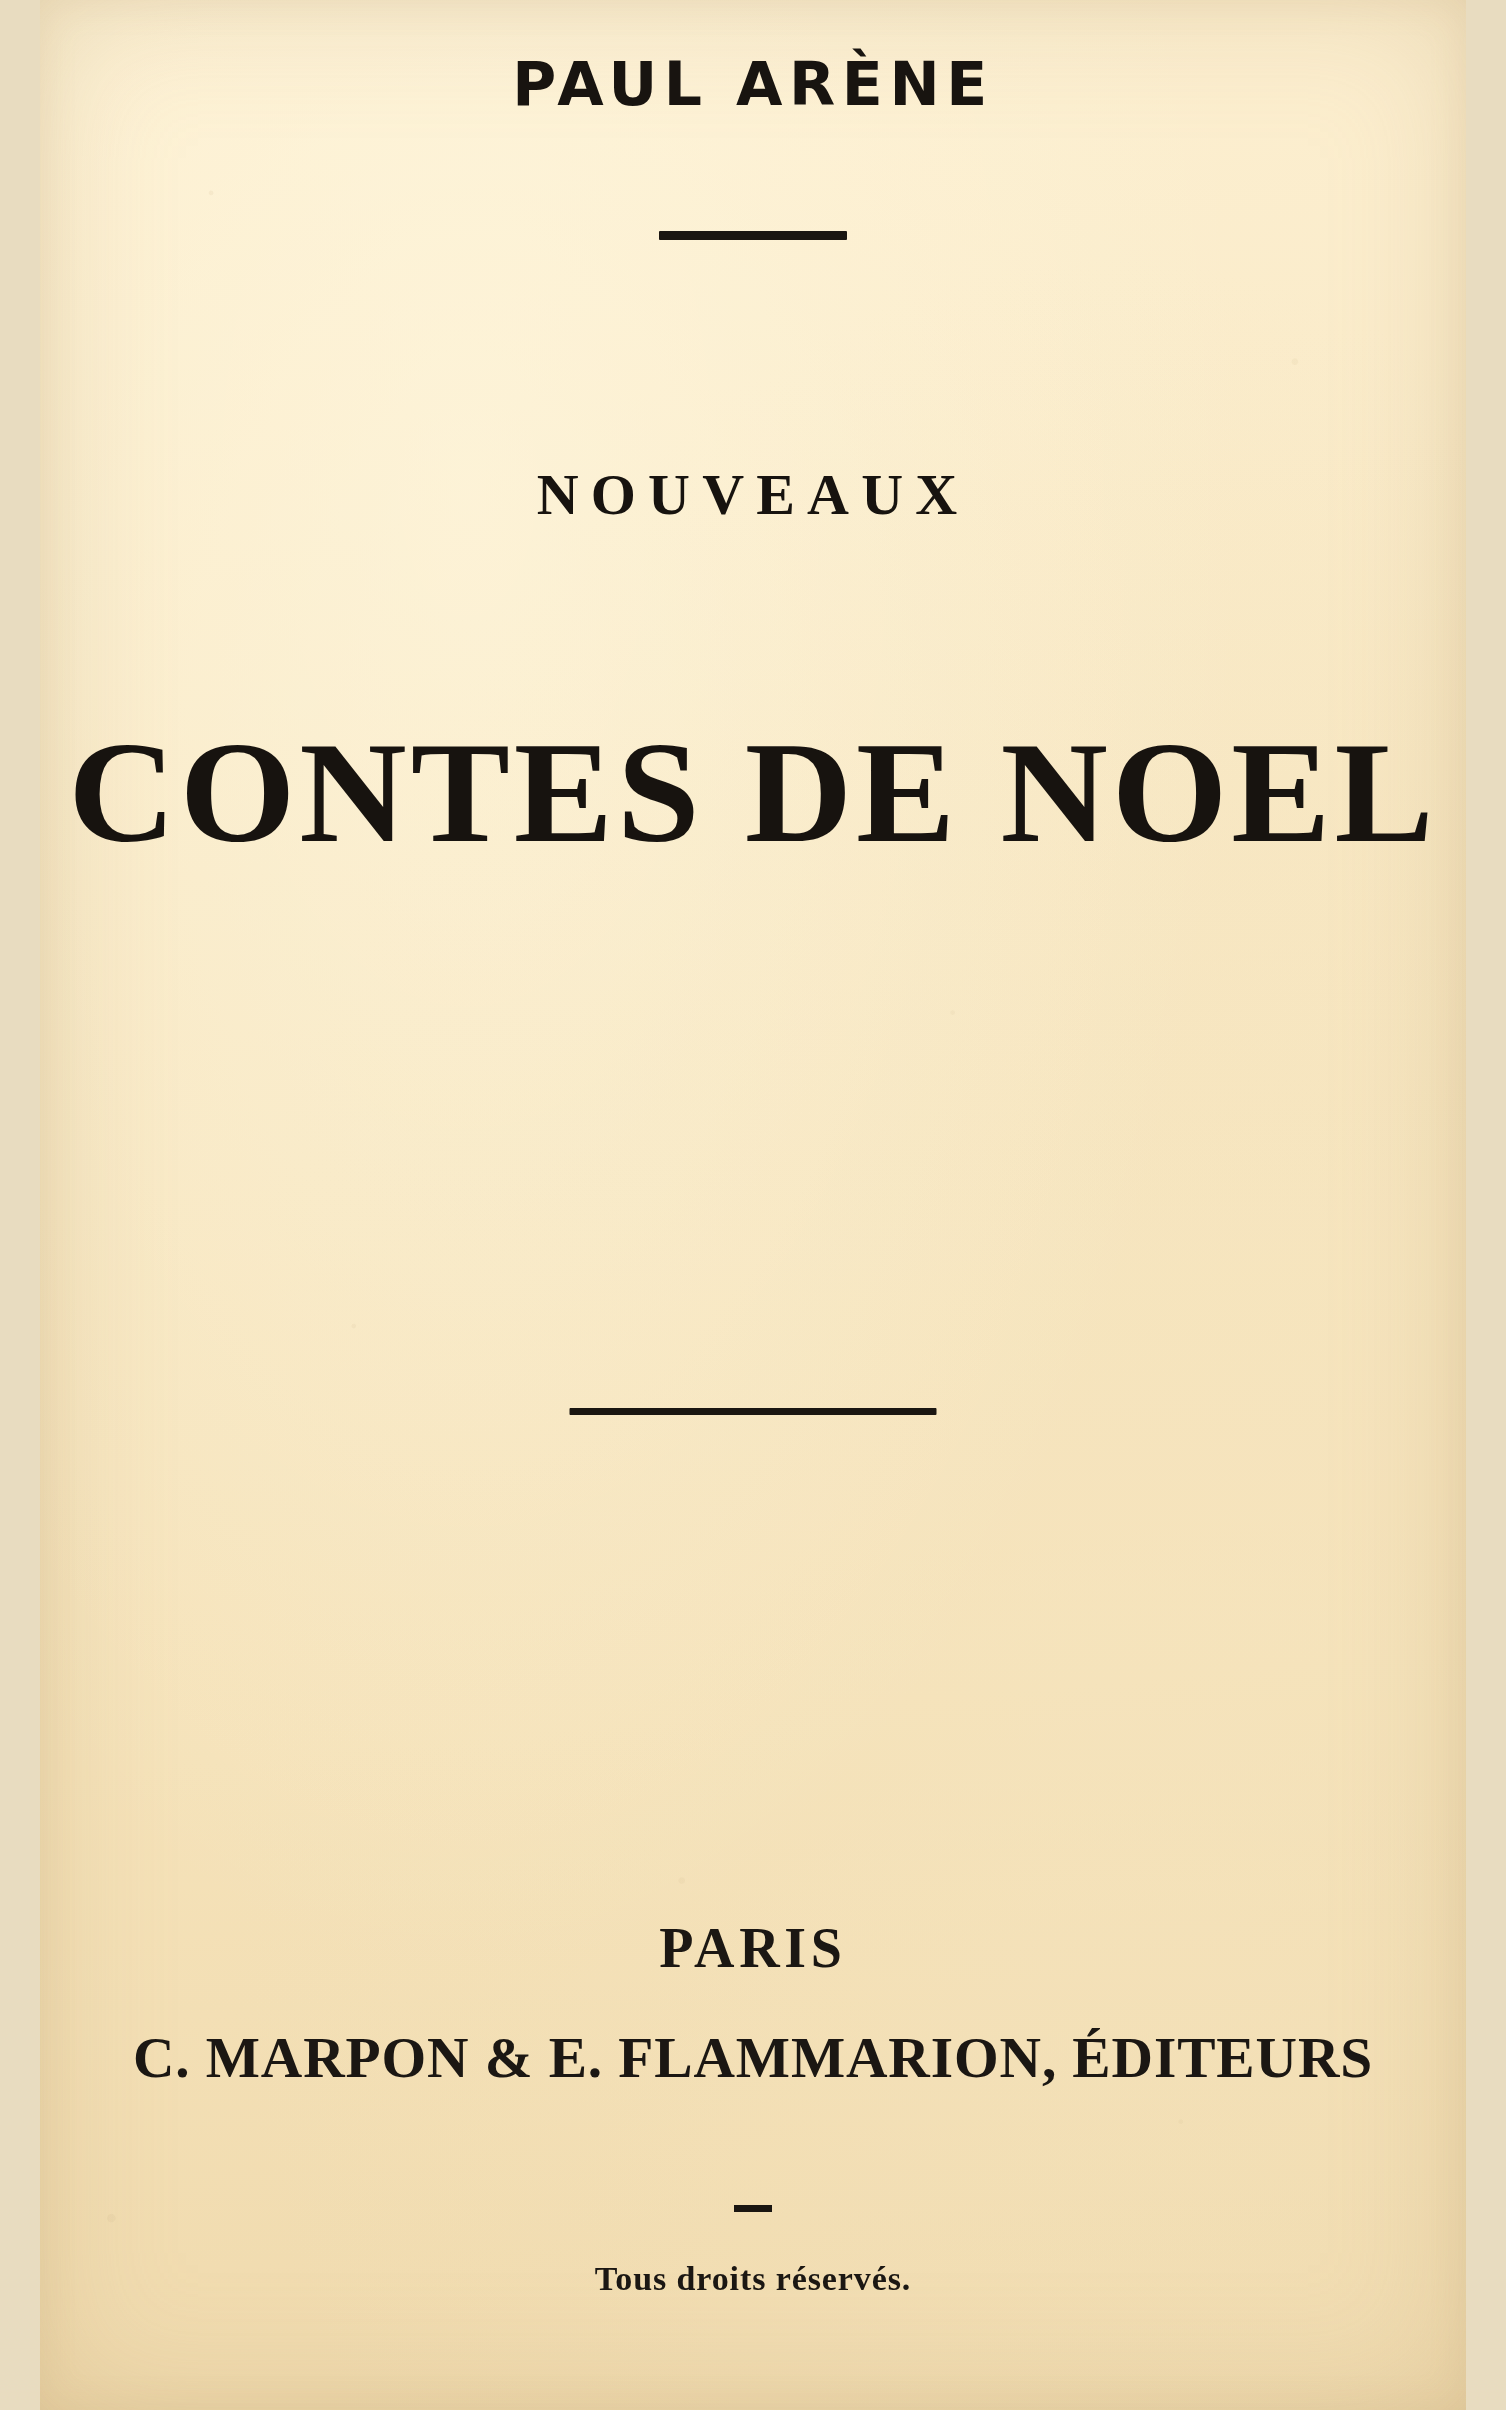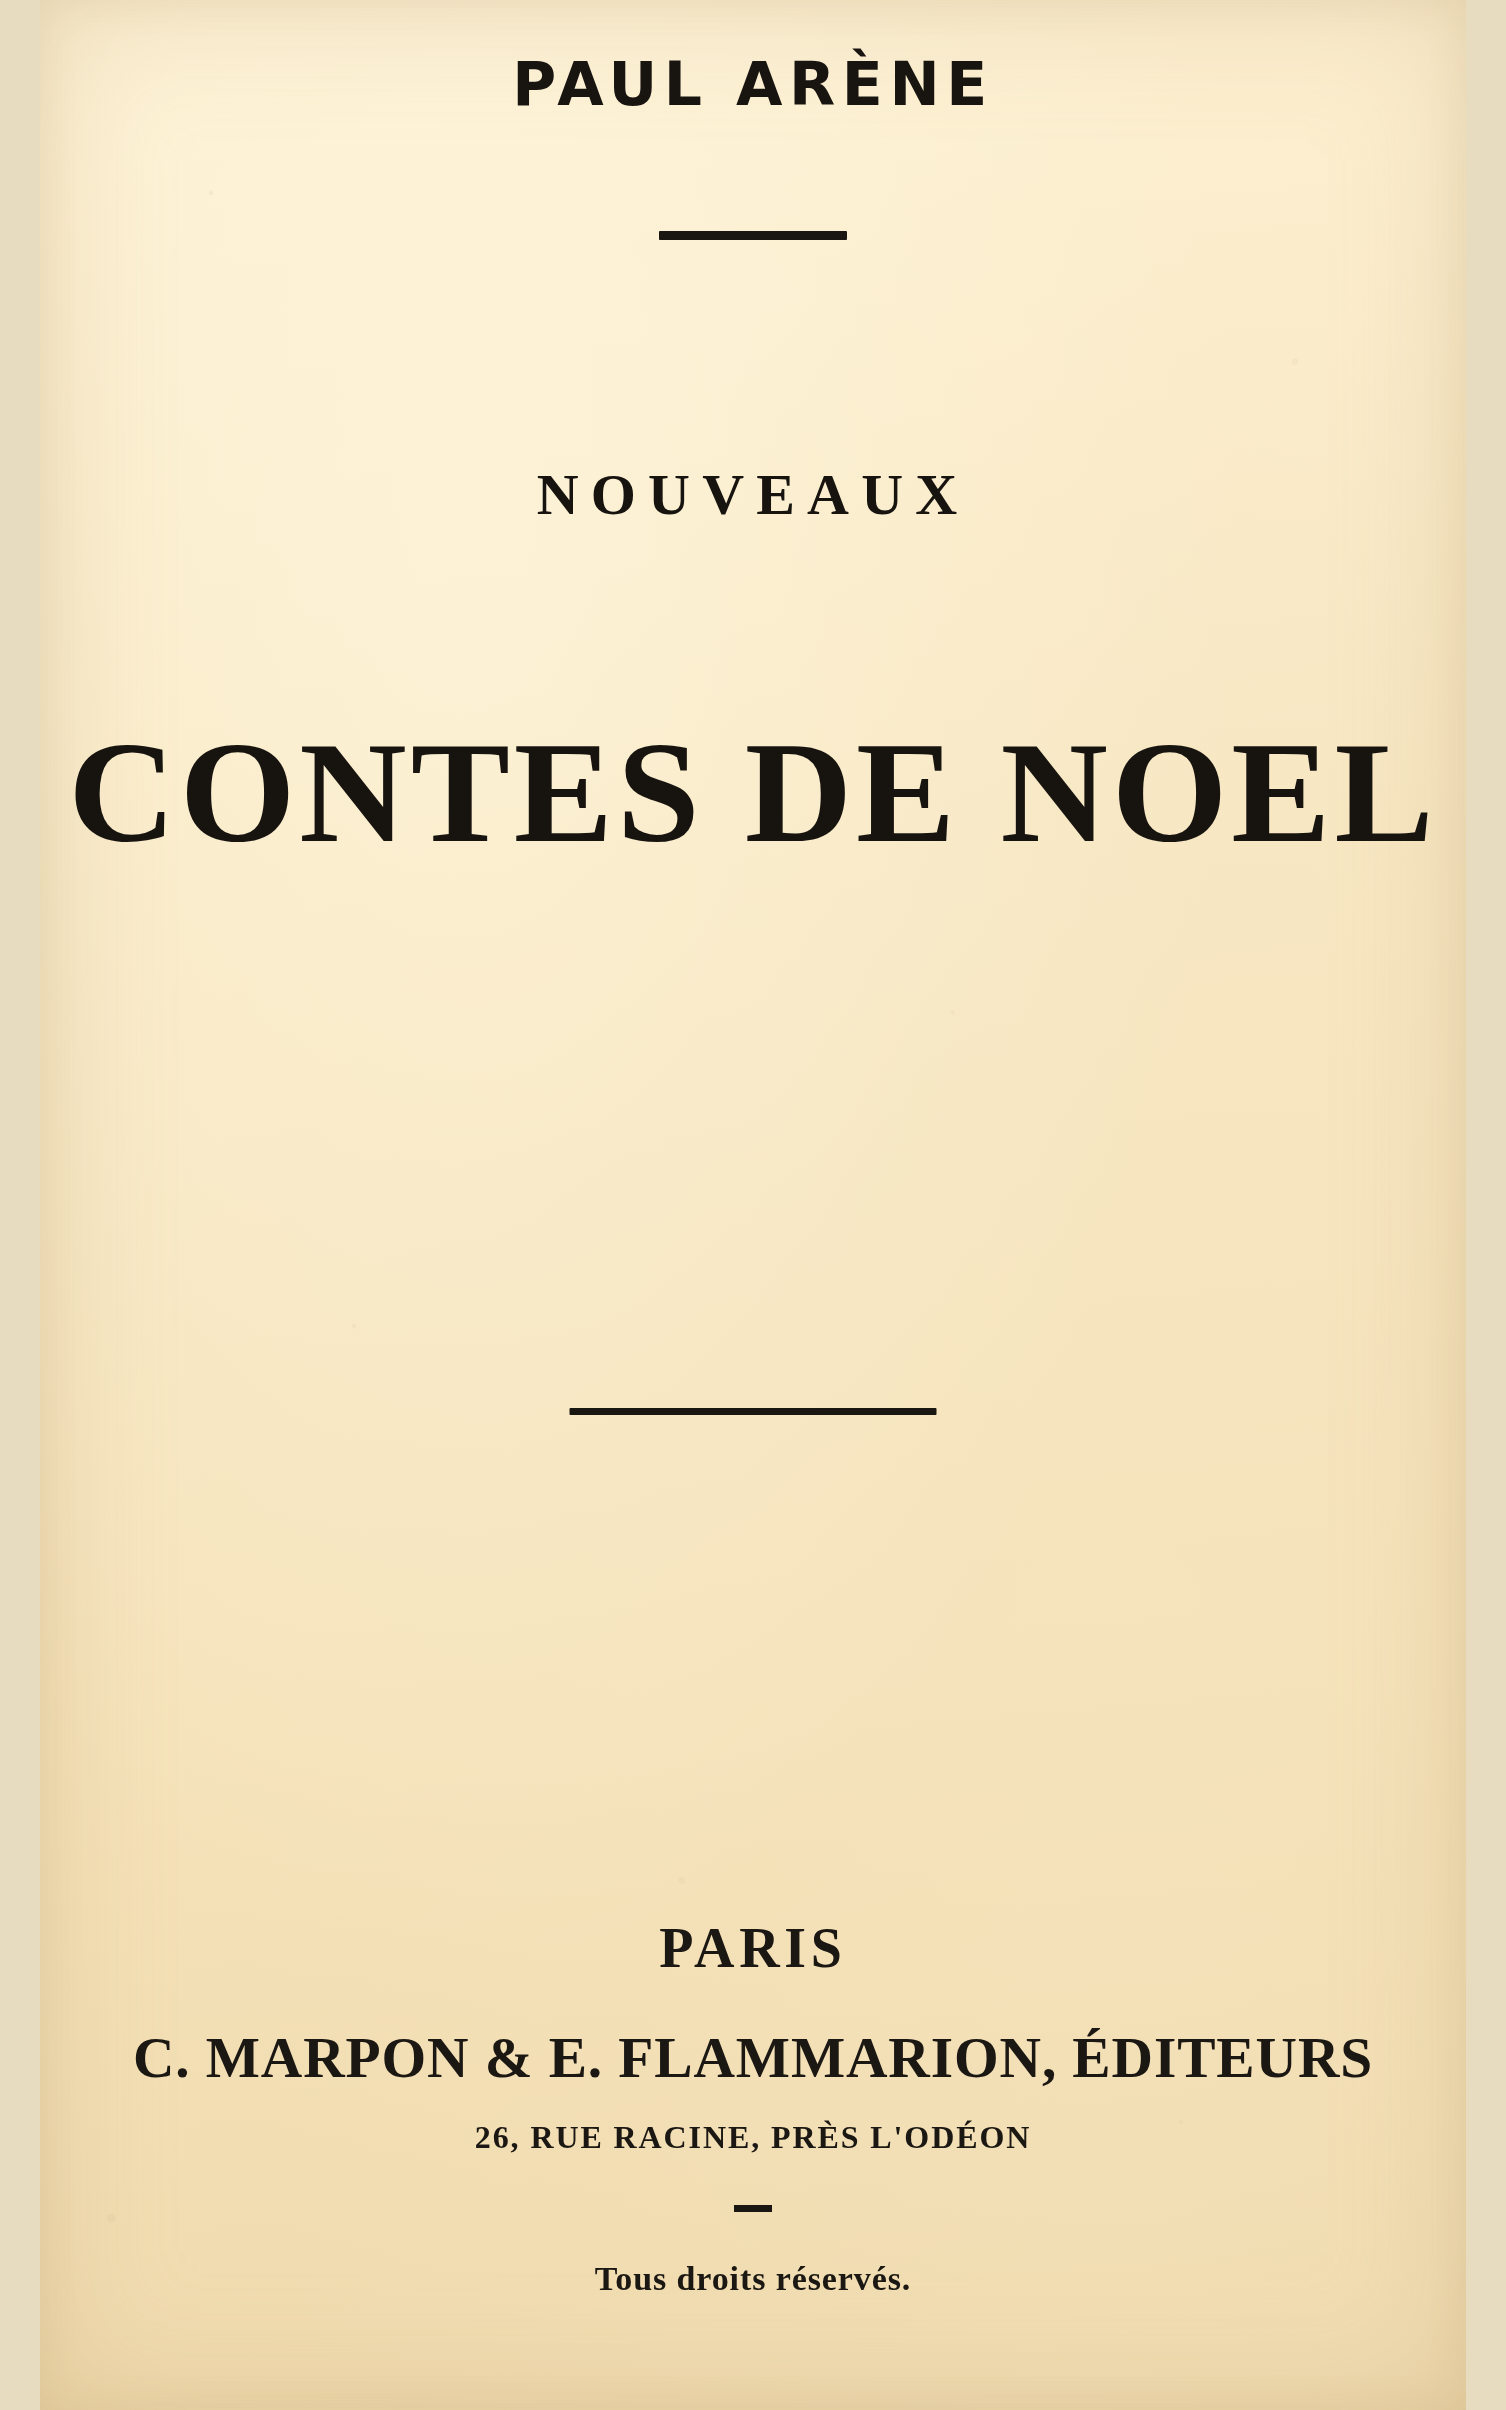--- a/index.html
+++ b/index.html
@@ -173,21 +173,20 @@
     <div class="title-1">NOUVEAUX</div>
 
     <div class="title-2">CONTES DE NOEL</div>
 
     <div class="rule-mid"></div>
 
     <div class="imprint imprint-city">PARIS</div>
 
     <div class="imprint imprint-publisher">C. MARPON &amp; E. FLAMMARION, ÉDITEURS</div>
 
-    <div class="imprint imprint-address">26, RUE RACINE, PRÈS L'ODÉON</div>
 
     <div class="rule-bottom"></div>
 
     <div class="imprint imprint-rights">Tous droits réservés.</div>
 
   </div>
 </div>
 
 
 </body></html>

